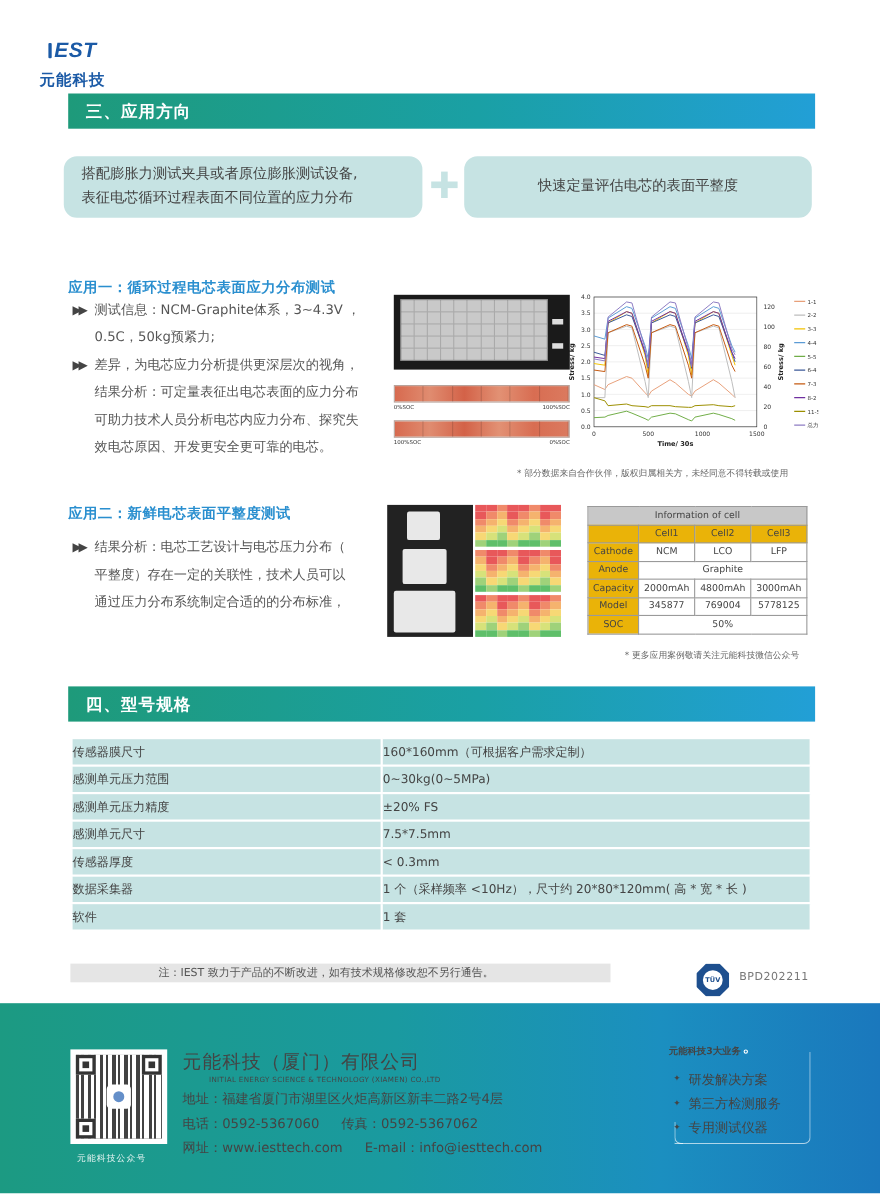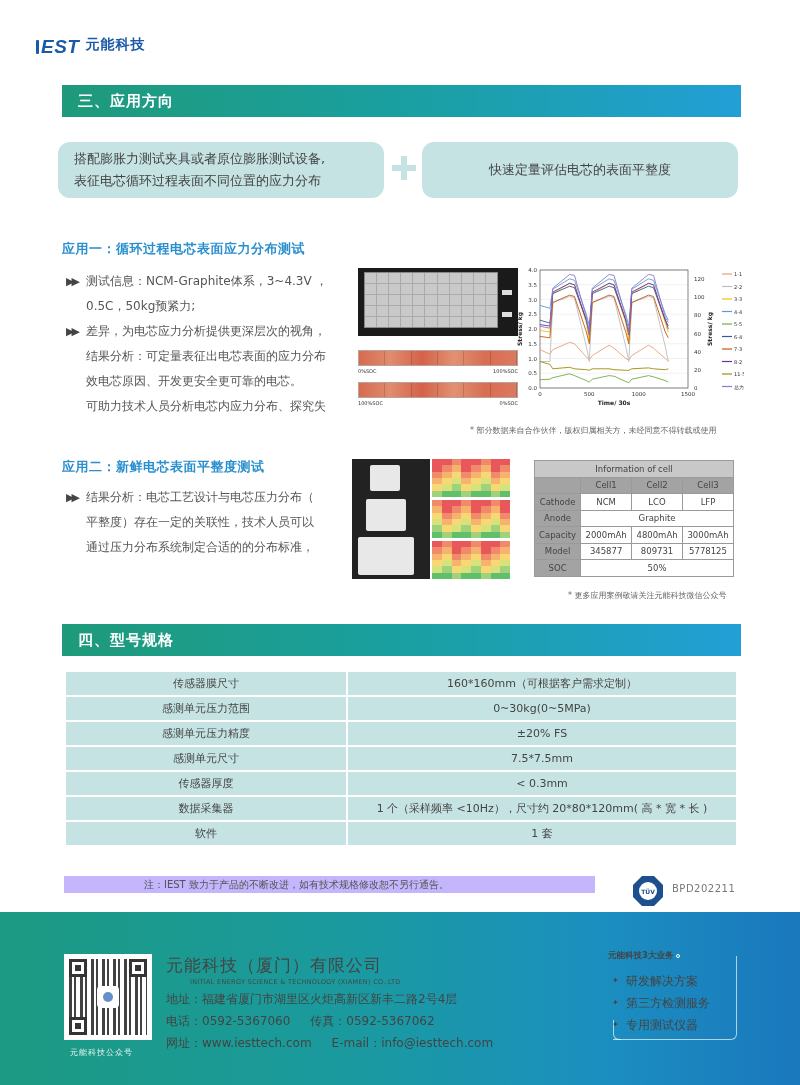--- a/index.html
+++ b/index.html
@@ -1,19 +1,19 @@
 <!DOCTYPE html>
 <html><head>
 <meta charset="utf-8">
 <style>
   * { box-sizing: border-box; margin: 0; padding: 0; }
   html, body { width: 800px; height: 1085px; background: #ffffff; overflow: hidden; }
   body { font-family: "DejaVu Sans", "Liberation Sans", sans-serif; color: #444; position: relative; }
 
-  .logo { position: absolute; left: 36px; top: 36px; display: flex; gap: 6px; }
+  .logo { position: absolute; left: 36px; top: 36px; display: flex; align-items: center; gap: 6px; flex-direction: column; }
   .logo .mark { font-family: "Liberation Sans", sans-serif; font-weight: 900; font-style: italic; font-size: 19px; color: #1b5aa6; letter-spacing: 0.5px; }
   .logo .mark .bar { display:inline-block; width:3px; height:14px; background:#1b5aa6; margin-right:2px; vertical-align:-1px; border-radius:1px; }
   .logo .cn { font-weight: bold; font-size: 14px; color: #1b5aa6; letter-spacing: 1px; }
 
   .section-band { position: absolute; left: 62px; width: 679px; height: 32px; background: linear-gradient(90deg, #1e9a7a 0%, #1aa0a5 55%, #229fd6 100%); color: #fff; font-weight: bold; font-size: 15px; line-height: 32px; padding-left: 16px; letter-spacing: 1px; }
 
   .pill { position: absolute; top: 142px; height: 56px; background: #c6e3e3; border-radius: 12px; color: #444; font-size: 13px; line-height: 22px; }
   .pill.left { left: 58px; width: 326px; padding: 6px 16px; }
   .pill.right { left: 422px; width: 316px; display:flex; align-items:center; justify-content:center; }
   .plus { position: absolute; left: 392px; top: 156px; width: 24px; height: 24px; }
@@ -44,29 +44,29 @@
 
   .cells-photo { position: absolute; left: 352px; top: 459px; width: 78px; height: 120px; background: #222; }
   .cell-pouch { position:absolute; background:#e8e8e8; border-radius:2px; }
   .heatmap { position: absolute; left: 432px; top: 459px; width: 78px; height: 120px; display:flex; flex-direction:column; gap:3px; }
   .heat-block { display:grid; grid-template-columns: repeat(8,1fr); flex:1; }
   .heat-block div { }
 
   table.info { position: absolute; left: 534px; top: 460px; width: 200px; border-collapse: collapse; font-size: 8.5px; color:#444; text-align:center; }
   table.info td { border: 1px solid #9a9a9a; height: 16.5px; }
   table.info .hdr { background: #c8c8c8; }
-  table.info .lbl { background: #a3a3a3; }
+  table.info .lbl { background: #eab308; }
   table.info .val { background: #ffffff; }
 
   table.spec { position: absolute; left: 64px; top: 670px; width: 674px; border-collapse: collapse; font-size: 11px; color: #444; }
-  table.spec td { background: #c6e3e3; border: 2px solid #fff; text-align: center; height: 25px; }
+  table.spec td { background: #c6e3e3; border: 2px solid #fff; height: 25px; }
   table.spec td.k { width: 282px; }
   table.spec tr.tall td { height: 33px; }
 
-  .note-bar { position: absolute; left: 64px; top: 876px; width: 531px; height: 17px; background: #c4b5fd; font-size: 10px; line-height: 17px; color: #555; padding-left: 80px; }
+  .note-bar { position: absolute; left: 64px; top: 876px; width: 491px; height: 17px; background: #e5e5e5; font-size: 10px; line-height: 17px; color: #555; padding-left: 80px; }
   .tuv { position: absolute; left: 633px; top: 876px; width: 30px; height: 30px; background:#1e4f8e; border-radius: 8px; color:#fff; font-size: 7px; font-weight:bold; display:flex; align-items:center; justify-content:center; transform: rotate(0deg); clip-path: polygon(30% 0,70% 0,100% 30%,100% 70%,70% 100%,30% 100%,0 70%,0 30%); }
   .tuv span { background:#fff; color:#1e4f8e; border-radius:50%; width:18px; height:18px; display:flex; align-items:center; justify-content:center; font-size:6px; }
   .bpd { position: absolute; left: 672px; top: 883px; font-size: 10px; color: #777; letter-spacing: 0.5px; }
 
   .footer { position: absolute; left: 0; top: 912px; width: 800px; height: 173px; background: linear-gradient(90deg, #1c9a82 0%, #1a9aa0 45%, #1b8fc0 75%, #1a78bd 100%); color: #fff; }
   .qr { position: absolute; left: 64px; top: 954px; width: 88px; height: 86px; background: #fff; padding: 5px; }
   .qr-inner { width: 100%; height: 100%; background:
       repeating-linear-gradient(90deg, #222 0 3px, #fff 3px 5px, #222 5px 7px, #fff 7px 11px),
       #222; opacity: 0.85; position:relative; }
   .qr-corner { position:absolute; width:18px; height:18px; border:3px solid #111; background:#fff; }
@@ -100,36 +100,36 @@
 
 <div class="pill left">
   <div>搭配膨胀力测试夹具或者原位膨胀测试设备,</div>
   <div>表征电芯循环过程表面不同位置的应力分布</div>
 </div>
 <div class="plus"></div>
 <div class="pill right">
   <span>快速定量评估电芯的表面平整度</span>
 </div>
 
-<div class="app-title" style="top:240px;">应用一：循环过程电芯表面应力分布测试</div>
+<div class="app-title" style="top:252px;">应用一：循环过程电芯表面应力分布测试</div>
 <div class="bullets" style="top:269px; width:280px;">
   <div class="bullet-row">
     <span class="arrow">▶▶</span>
     <div class="txt">
       <div>测试信息：NCM-Graphite体系，3~4.3V ，</div>
       <div>0.5C，50kg预紧力;</div>
     </div>
   </div>
   <div class="bullet-row">
     <span class="arrow">▶▶</span>
     <div class="txt">
       <div>差异，为电芯应力分析提供更深层次的视角，</div>
       <div>结果分析：可定量表征出电芯表面的应力分布</div>
+      <div>可助力技术人员分析电芯内应力分布、探究失</div>
       <div>效电芯原因、开发更安全更可靠的电芯。</div>
-      <div>可助力技术人员分析电芯内应力分布、探究失</div>
     </div>
   </div>
 </div>
 
 <div class="photo-panel">
   <div class="grid-cells">
     <div></div>
       <div></div>
       <div></div>
       <div></div>
@@ -481,21 +481,21 @@
   </tr>
   <tr>
     <td class="lbl">Capacity</td>
     <td class="val">2000mAh</td>
     <td class="val">4800mAh</td>
     <td class="val">3000mAh</td>
   </tr>
   <tr>
     <td class="lbl">Model</td>
     <td class="val">345877</td>
-    <td class="val">809731</td>
+    <td class="val">769004</td>
     <td class="val">5778125</td>
   </tr>
   <tr>
     <td class="lbl">SOC</td>
     <td class="val" colspan="3">50%</td>
   </tr>
 </tbody>
   </table>
 
 <div class="footnote" style="left:568px; top:590px;">* 更多应用案例敬请关注元能科技微信公众号</div>

